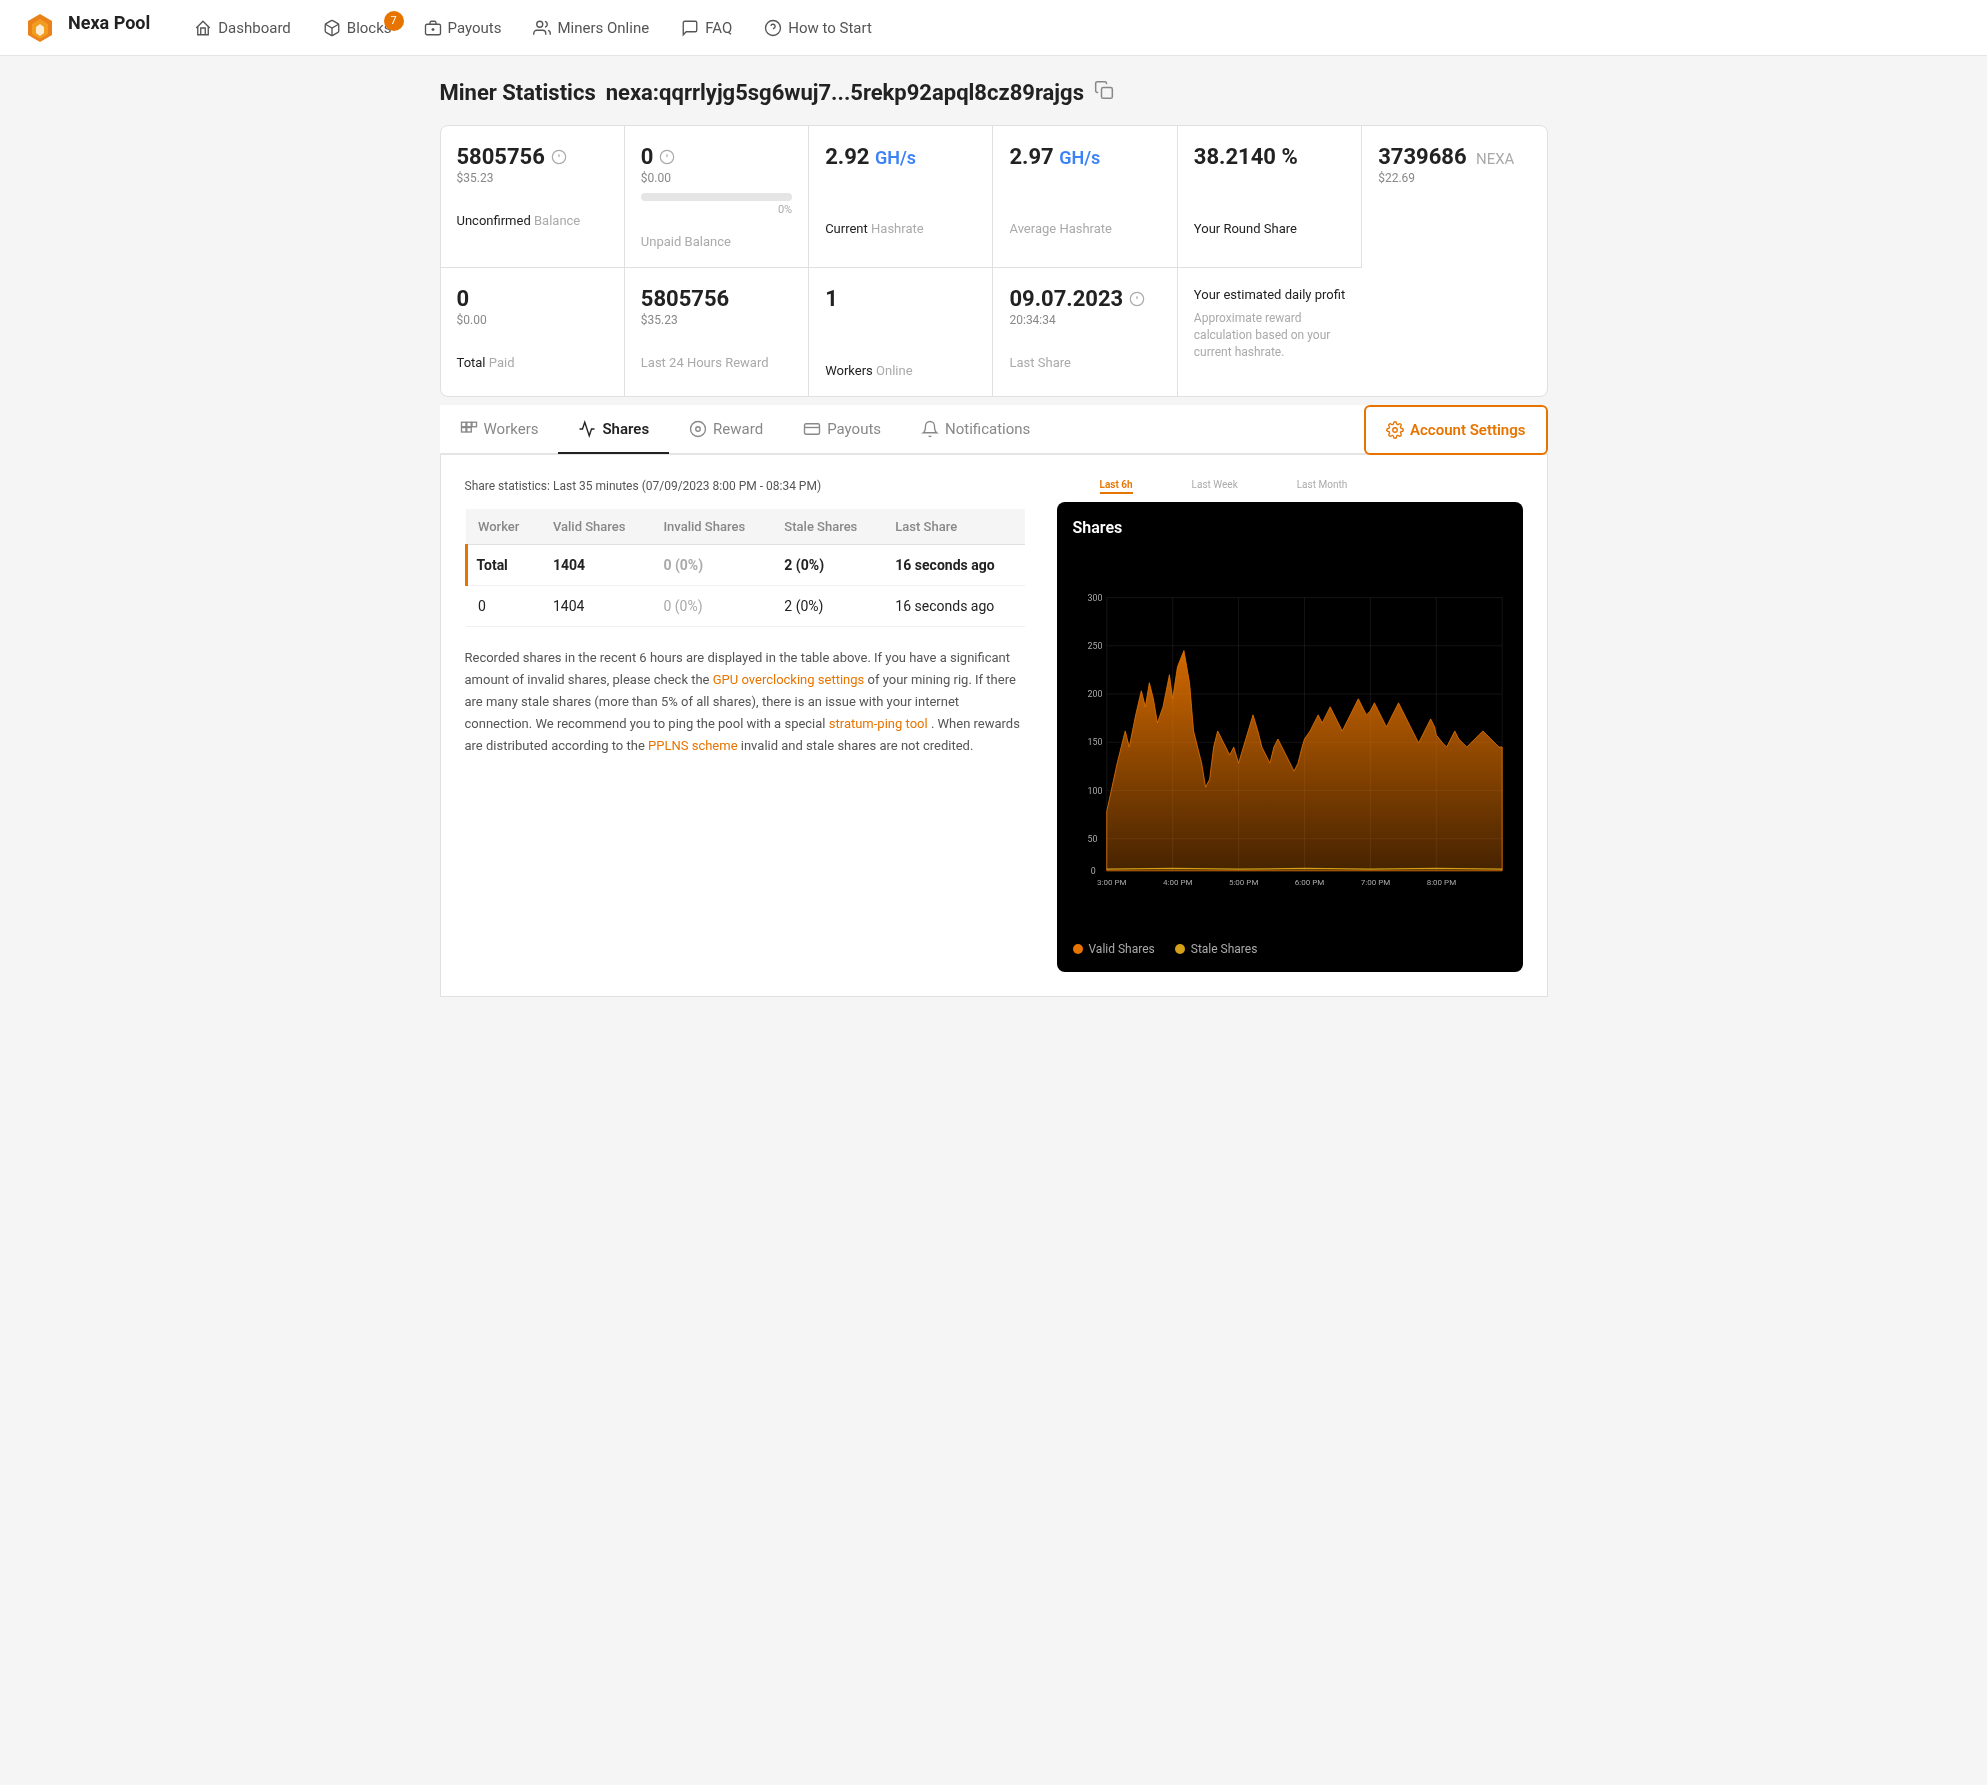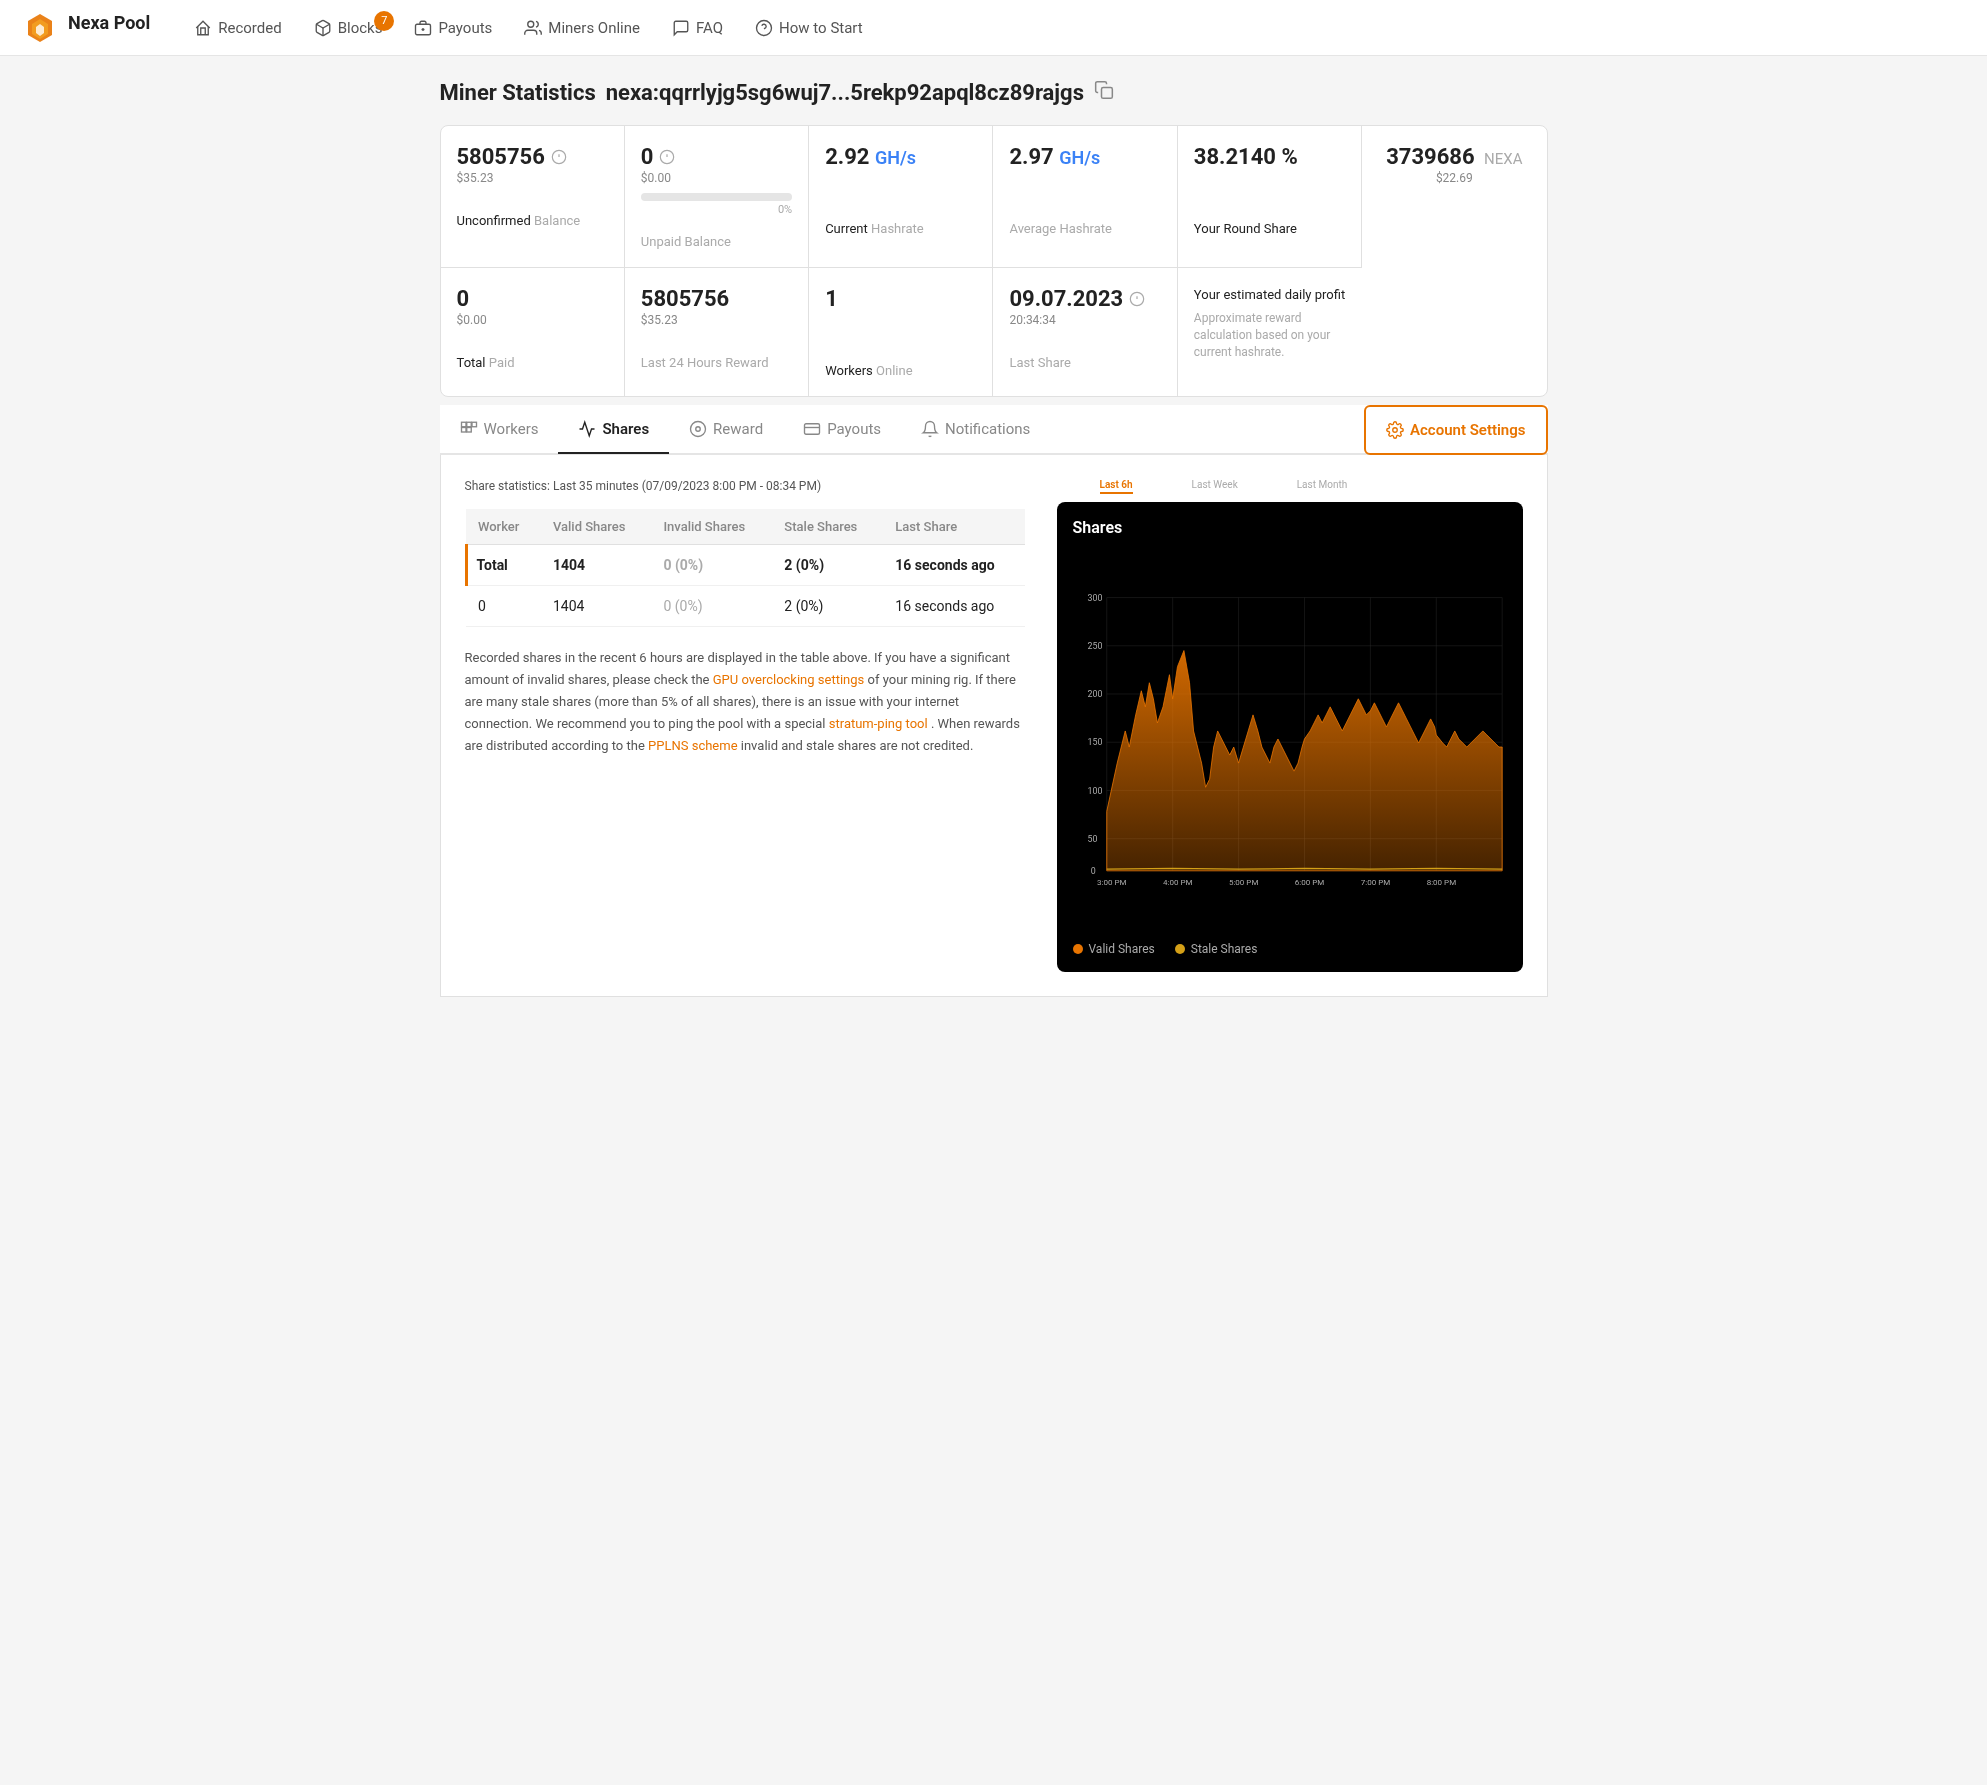--- a/index.html
+++ b/index.html
@@ -16,21 +16,21 @@
     
     .main { max-width: 1140px; margin: 0 auto; padding: 24px 16px; }
 
     
     .miner-title { font-size: 22px; font-weight: 700; display: flex; align-items: center; gap: 10px; margin-bottom: 20px; }
     .copy-icon { cursor: pointer; color: #888; }
 
     
     .stats-grid { display: grid; grid-template-columns: repeat(6, 1fr); gap: 0; border: 1px solid #e0e0e0; border-radius: 8px; background: #fff; margin-bottom: 8px; overflow: hidden; }
     .stat-card { padding: 18px 16px; border-right: 1px solid #e0e0e0; border-bottom: 1px solid #e0e0e0; }
-    .stat-card:nth-child(6n) { border-right: none; text-align: center; }
+    .stat-card:nth-child(6n) { border-right: none; }
     .stat-card:nth-last-child(-n+6) { border-bottom: none; }
     .stat-value { font-size: 22px; font-weight: 700; color: #222; }
     .stat-value .unit { color: #3b82f6; font-size: 18px; font-weight: 600; }
     .stat-value .nexa { color: #aaa; font-size: 18px; font-weight: 600; }
     .stat-sub { font-size: 12px; color: #888; margin-top: 2px; }
     .stat-label { font-size: 13px; color: #aaa; margin-top: 18px; }
     .stat-label .dark { color: #222; }
     .progress-bar-wrap { margin-top: 8px; background: #e5e5e5; border-radius: 4px; height: 8px; }
     .progress-bar { background: #bbb; height: 8px; border-radius: 4px; width: 0%; }
     .progress-text { font-size: 11px; color: #aaa; text-align: right; margin-top: 2px; }
@@ -89,21 +89,21 @@
     </svg>
     <span>Nexa Pool</span>
   </div>
   <div class="nav-items">
     <a class="nav-item">
       <svg width="18" height="18" viewBox="0 0 24 24" fill="none" stroke="currentColor" stroke-width="1.8">
           <path d="M3 12L12 3l9 9"></path>
           <path d="M9 21V12h6v9"></path>
           <path d="M5 10v11h14V10"></path>
         </svg>
-      <span>Recorded</span>
+      <span>Dashboard</span>
     </a>
     <a class="nav-item" style="position:relative;">
       <svg width="18" height="18" viewBox="0 0 24 24" fill="none" stroke="currentColor" stroke-width="1.8">
           <path d="M21 16V8a2 2 0 00-1-1.73l-7-4a2 2 0 00-2 0l-7 4A2 2 0 003 8v8a2 2 0 001 1.73l7 4a2 2 0 002 0l7-4A2 2 0 0021 16z"></path>
           <polyline points="3.27 6.96 12 12.01 20.73 6.96"></polyline>
           <line x1="12" y1="22.08" x2="12" y2="12"></line>
         </svg>
       <span>Blocks</span>
       <span class="nav-badge">7</span>
     </a>

